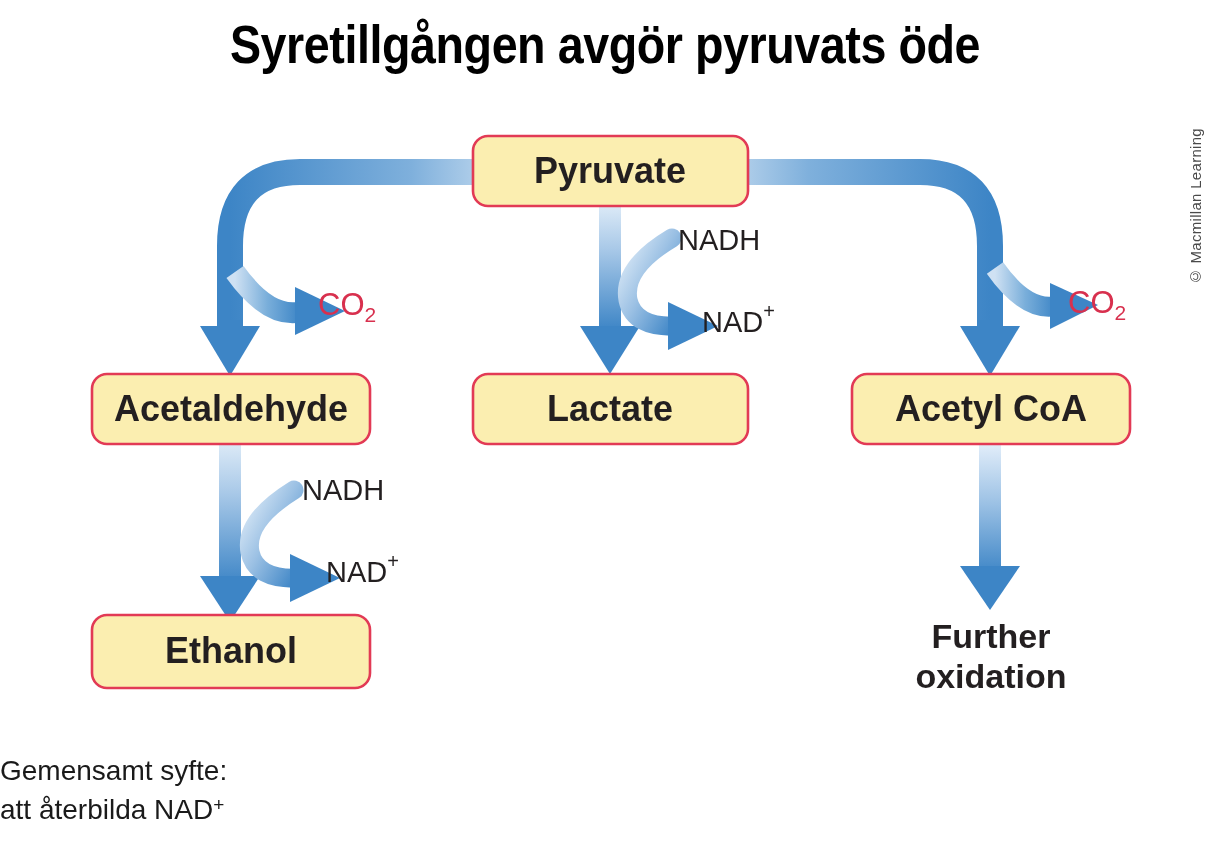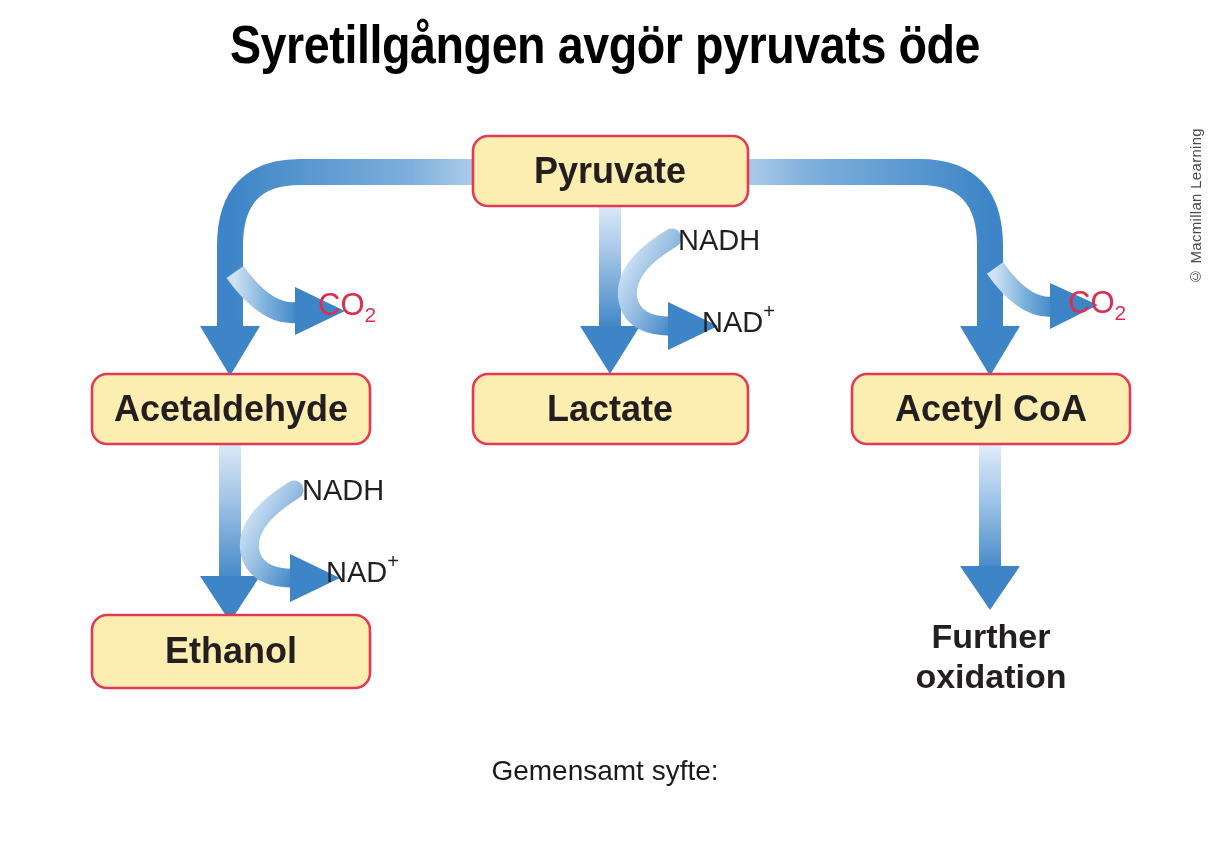--- a/index.html
+++ b/index.html
@@ -73,21 +73,21 @@
     font-size: 34px;
     fill: #231f20;
     text-anchor: middle;
   }
 
   #caption {
     position: absolute;
     left: 0;
     top: 752px;
     width: 1210px;
-    text-align: center;
+    text-align: left;
     font-family: "Liberation Sans", sans-serif;
     font-size: 28px;
     line-height: 1.38;
     color: #1a1a1a;
   }
   #caption .sup2 { font-size: 19px; vertical-align: 8px; }
 
   #copyright {
     position: absolute;
     right: 6px;
@@ -228,15 +228,16 @@
   </g>
 
   <g>
     <text class="plain-bold" x="991" y="648">Further</text>
     <text class="plain-bold" x="991" y="688">oxidation</text>
   </g>
 </svg>
 
 <div id="caption">
   <div>Gemensamt syfte:</div>
+  <div><span>att återbilda NAD</span><span class="sup2">+</span></div>
 </div>
 
 <div id="copyright">© Macmillan Learning</div>
 
 </body></html>

